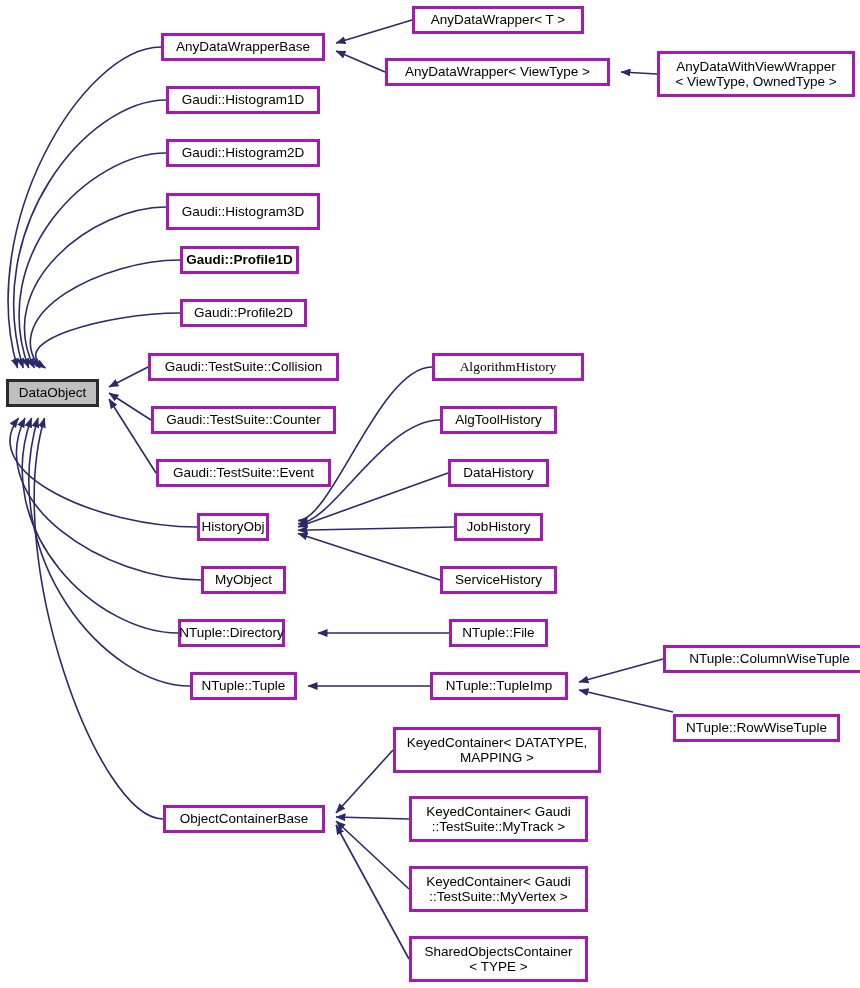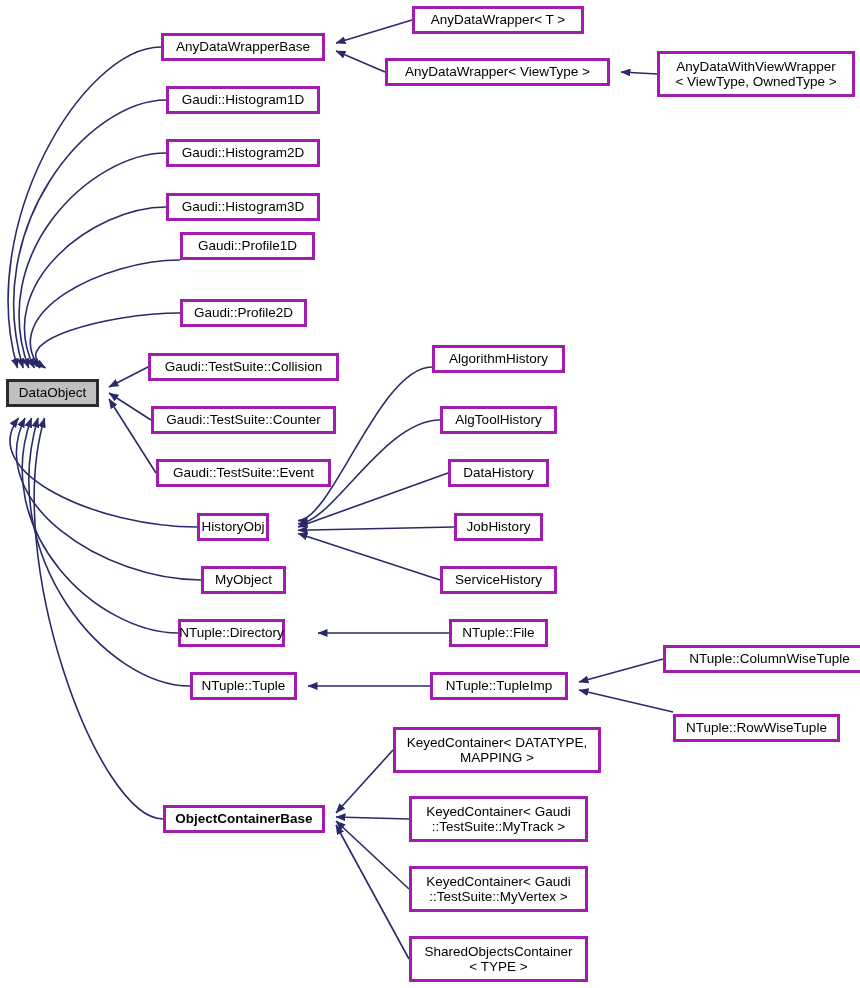--- a/index.html
+++ b/index.html
@@ -91,40 +91,40 @@
   </svg>
   <div id="nodes">
       <div class="node root" style="left: 6px; top: 379px; width: 93px; height: 28px;"><span class="node-label">DataObject</span></div>
       <div class="node" style="left: 161px; top: 33px; width: 164px; height: 28px;"><span class="node-label">AnyDataWrapperBase</span></div>
       <div class="node" style="left: 412px; top: 6px; width: 172px; height: 28px;"><span class="node-label">AnyDataWrapper&lt; T &gt;</span></div>
       <div class="node" style="left: 385px; top: 58px; width: 225px; height: 28px;"><span class="node-label">AnyDataWrapper&lt; ViewType &gt;</span></div>
       <div class="node" style="left: 657px; top: 51px; width: 198px; height: 46px;"><span class="node-label">AnyDataWithViewWrapper
 &lt; ViewType, OwnedType &gt;</span></div>
       <div class="node" style="left: 166px; top: 86px; width: 154px; height: 28px;"><span class="node-label">Gaudi::Histogram1D</span></div>
       <div class="node" style="left: 166px; top: 139px; width: 154px; height: 28px;"><span class="node-label">Gaudi::Histogram2D</span></div>
-      <div class="node" style="left: 166px; top: 193px; width: 154px; height: 28px;"><span class="node-label">Gaudi::Histogram3D</span></div>
-      <div class="node" style="left: 180px; top: 232px; width: 135px; height: 28px;"><span class="node-label">Gaudi::Profile1D</span></div>
+      <div class="node" style="left: 166px; top: 193px; width: 154px; height: 37px;"><span class="node-label">Gaudi::Histogram3D</span></div>
+      <div class="node" style="left: 180px; top: 246px; width: 119px; height: 28px; font-weight: bold;"><span class="node-label">Gaudi::Profile1D</span></div>
       <div class="node" style="left: 180px; top: 299px; width: 127px; height: 28px;"><span class="node-label">Gaudi::Profile2D</span></div>
       <div class="node" style="left: 148px; top: 353px; width: 191px; height: 28px;"><span class="node-label">Gaudi::TestSuite::Collision</span></div>
       <div class="node" style="left: 151px; top: 406px; width: 185px; height: 28px;"><span class="node-label">Gaudi::TestSuite::Counter</span></div>
       <div class="node" style="left: 156px; top: 459px; width: 175px; height: 28px;"><span class="node-label">Gaudi::TestSuite::Event</span></div>
       <div class="node" style="left: 197px; top: 513px; width: 72px; height: 28px;"><span class="node-label">HistoryObj</span></div>
-      <div class="node" style="left: 432px; top: 345px; width: 133px; height: 28px;"><span class="node-label">AlgorithmHistory</span></div>
+      <div class="node" style="left: 432px; top: 353px; width: 152px; height: 28px; font-family: Liberation Serif, serif;"><span class="node-label">AlgorithmHistory</span></div>
       <div class="node" style="left: 440px; top: 406px; width: 117px; height: 28px;"><span class="node-label">AlgToolHistory</span></div>
       <div class="node" style="left: 448px; top: 459px; width: 101px; height: 28px;"><span class="node-label">DataHistory</span></div>
       <div class="node" style="left: 454px; top: 513px; width: 89px; height: 28px;"><span class="node-label">JobHistory</span></div>
       <div class="node" style="left: 440px; top: 566px; width: 117px; height: 28px;"><span class="node-label">ServiceHistory</span></div>
       <div class="node" style="left: 201px; top: 566px; width: 85px; height: 28px;"><span class="node-label">MyObject</span></div>
       <div class="node" style="left: 178px; top: 619px; width: 107px; height: 28px;"><span class="node-label">NTuple::Directory</span></div>
       <div class="node" style="left: 449px; top: 619px; width: 99px; height: 28px;"><span class="node-label">NTuple::File</span></div>
       <div class="node" style="left: 190px; top: 672px; width: 107px; height: 28px;"><span class="node-label">NTuple::Tuple</span></div>
       <div class="node" style="left: 430px; top: 672px; width: 138px; height: 28px;"><span class="node-label">NTuple::TupleImp</span></div>
       <div class="node" style="left: 663px; top: 645px; width: 213px; height: 28px;"><span class="node-label">NTuple::ColumnWiseTuple</span></div>
       <div class="node" style="left: 673px; top: 698px; width: 167px; height: 28px; margin-top: 16px;"><span class="node-label">NTuple::RowWiseTuple</span></div>
-      <div class="node" style="left: 163px; top: 805px; width: 162px; height: 28px; font-weight: bold;"><span class="node-label">ObjectContainerBase</span></div>
+      <div class="node" style="left: 163px; top: 805px; width: 162px; height: 28px;"><span class="node-label">ObjectContainerBase</span></div>
       <div class="node" style="left: 393px; top: 727px; width: 208px; height: 46px;"><span class="node-label">KeyedContainer&lt; DATATYPE,
 MAPPING &gt;</span></div>
       <div class="node" style="left: 409px; top: 796px; width: 179px; height: 46px;"><span class="node-label">KeyedContainer&lt; Gaudi
 ::TestSuite::MyTrack &gt;</span></div>
       <div class="node" style="left: 409px; top: 866px; width: 179px; height: 46px;"><span class="node-label">KeyedContainer&lt; Gaudi
 ::TestSuite::MyVertex &gt;</span></div>
       <div class="node" style="left: 409px; top: 936px; width: 179px; height: 46px;"><span class="node-label">SharedObjectsContainer
 &lt; TYPE &gt;</span></div>
     </div>
 </div>

